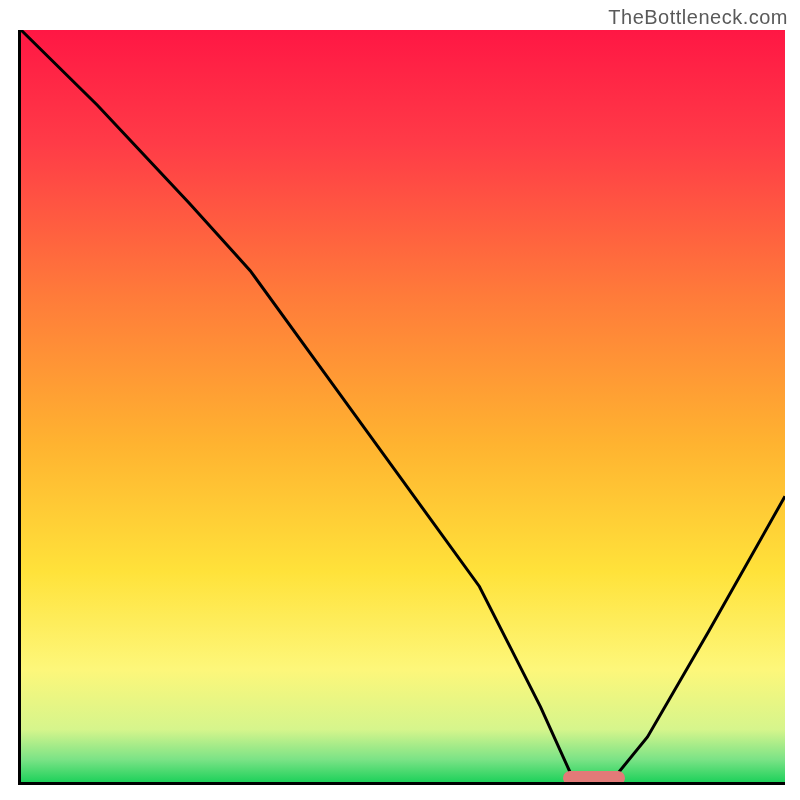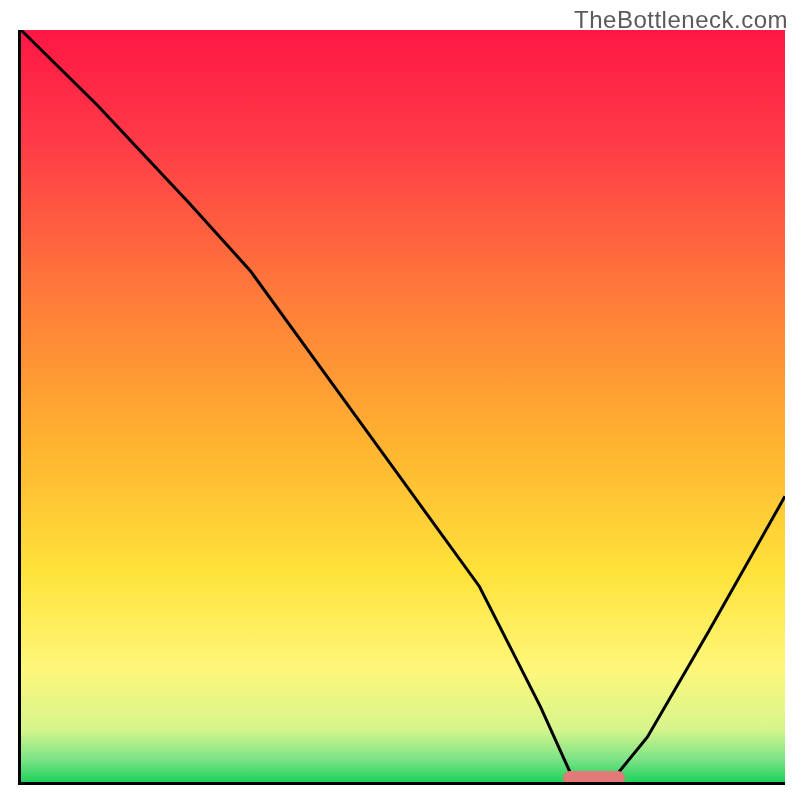--- a/index.html
+++ b/index.html
@@ -8,21 +8,21 @@
     width: 800px;
     height: 800px;
     background: #ffffff;
     font-family: Arial, sans-serif;
     position: relative;
   }
   .watermark {
     position: absolute;
     top: 6px;
     right: 12px;
-    font-size: 24px;
+    font-size: 20px;
     font-weight: 500;
     color: #5a5a5a;
     letter-spacing: 0.5px;
   }
   .plot-area {
     position: absolute;
     left: 18px;
     top: 30px;
     width: 764px;
     height: 752px;

